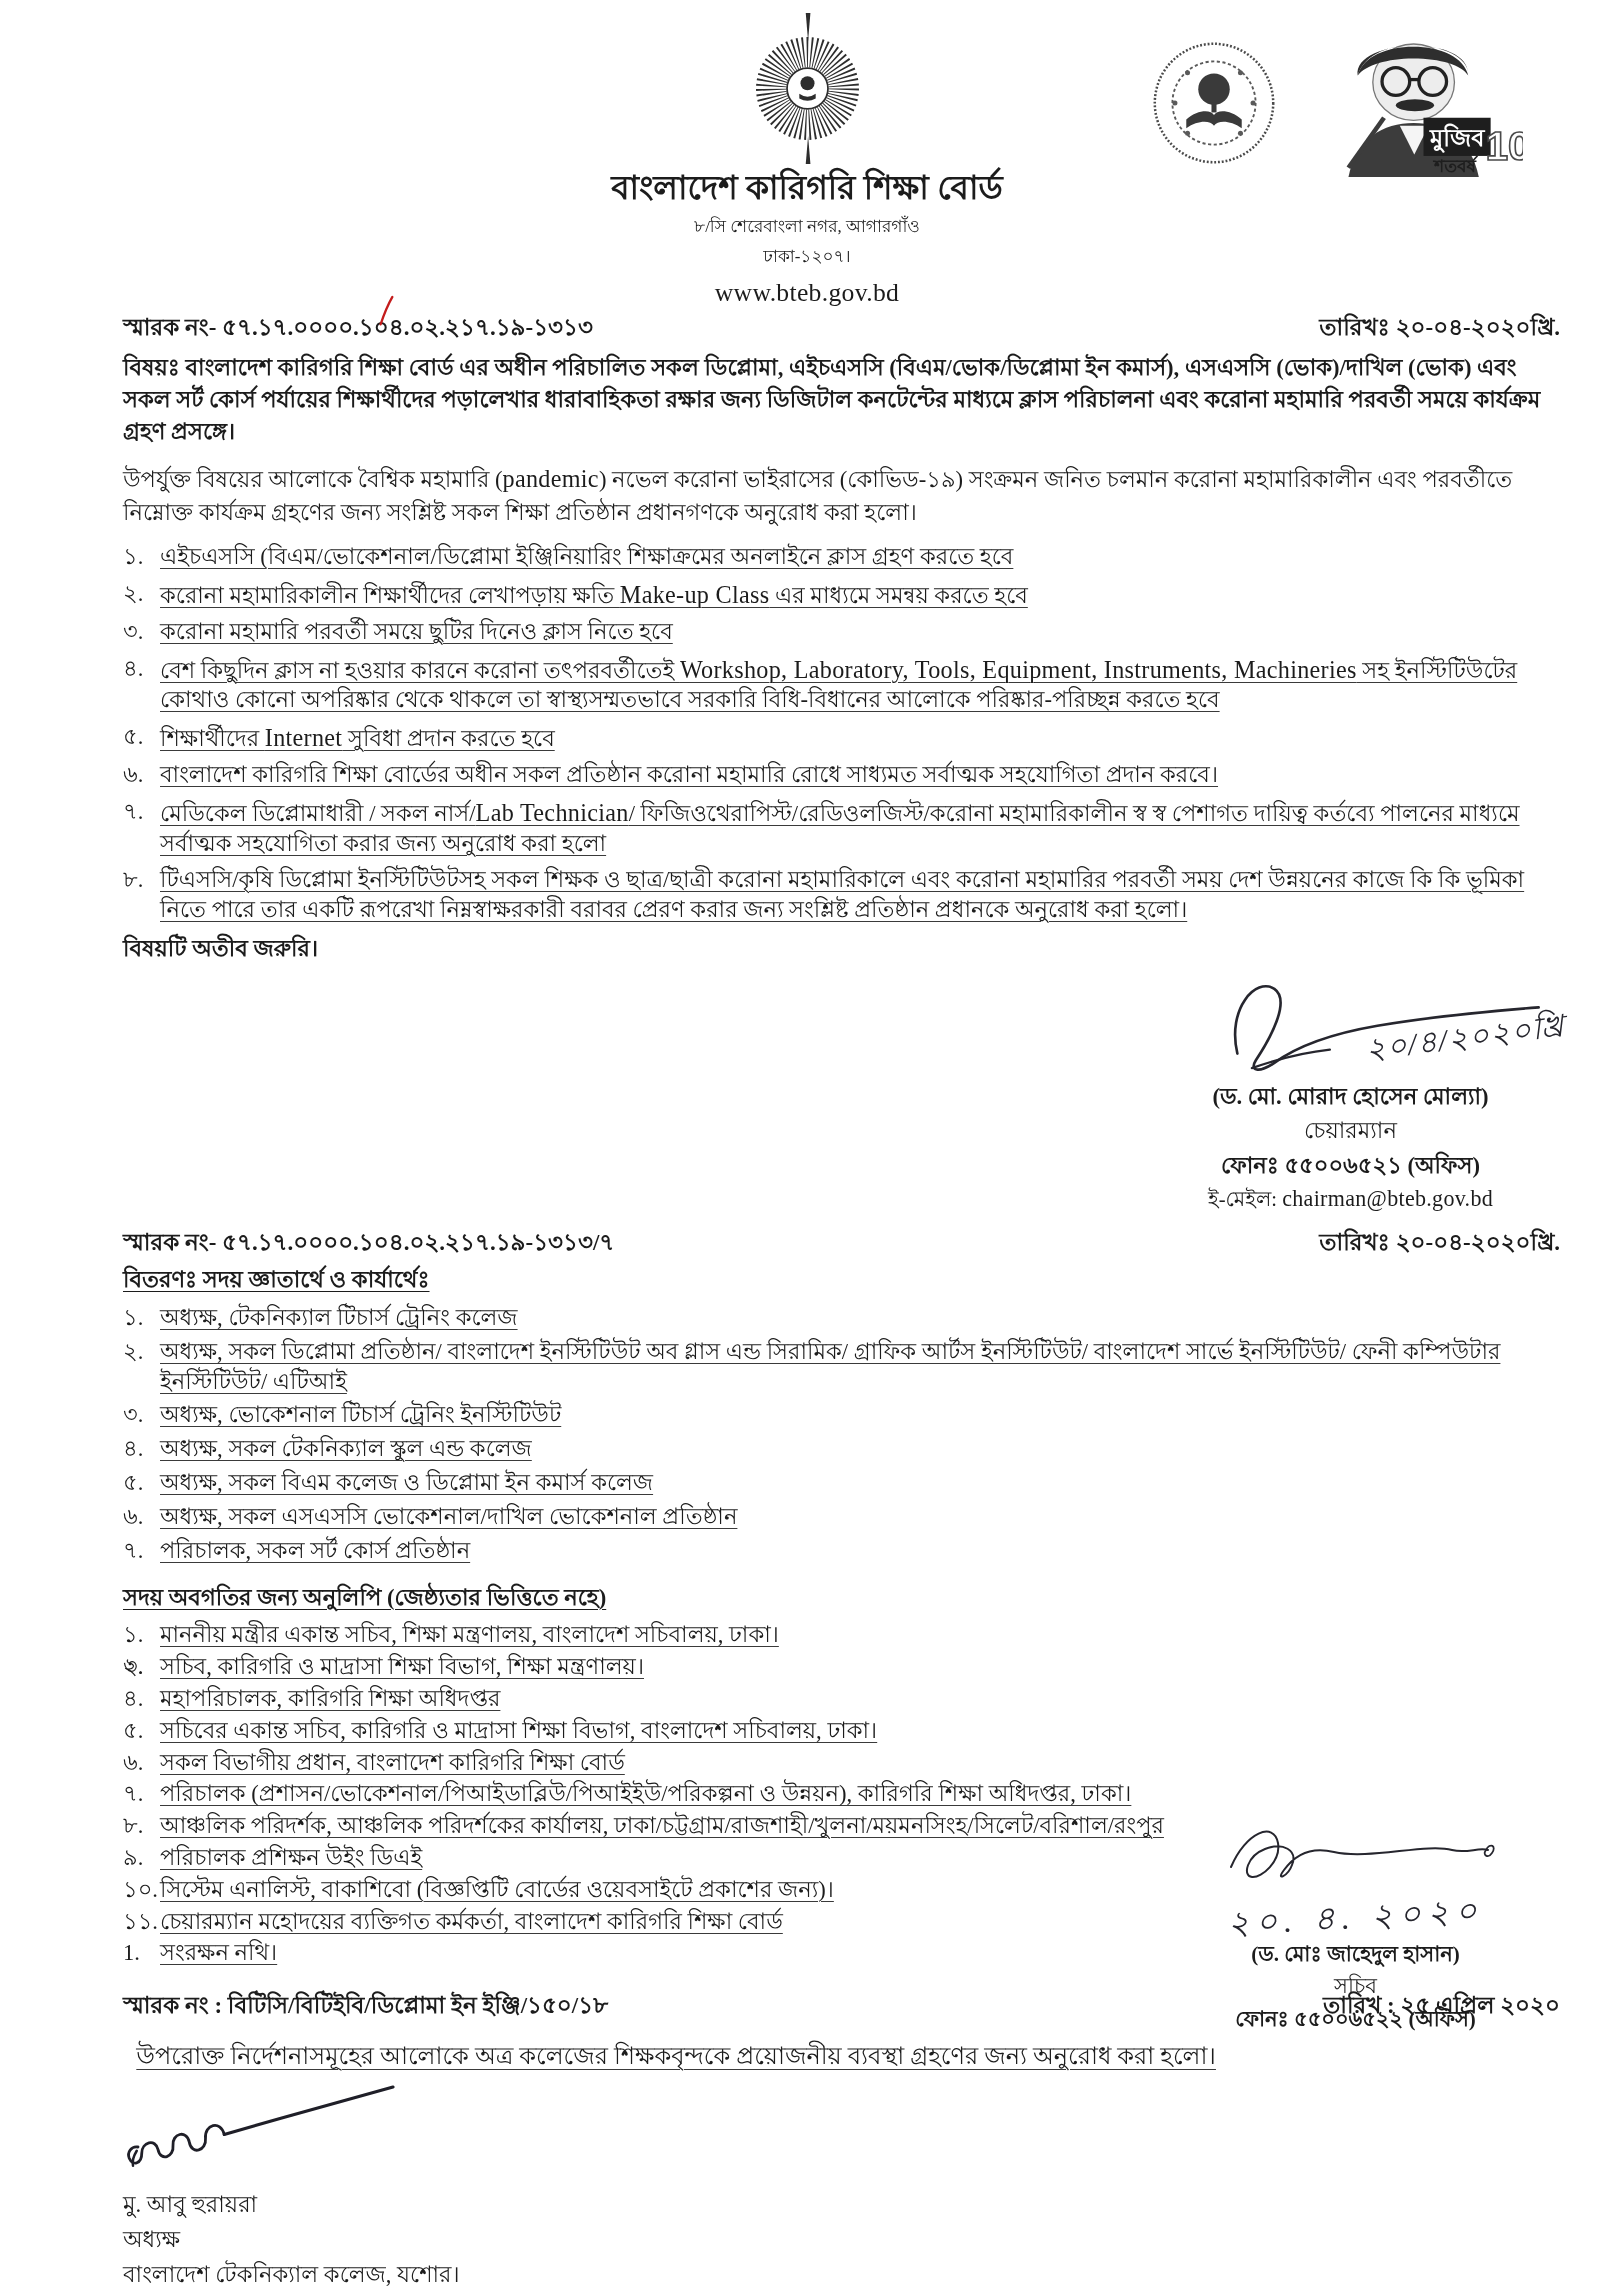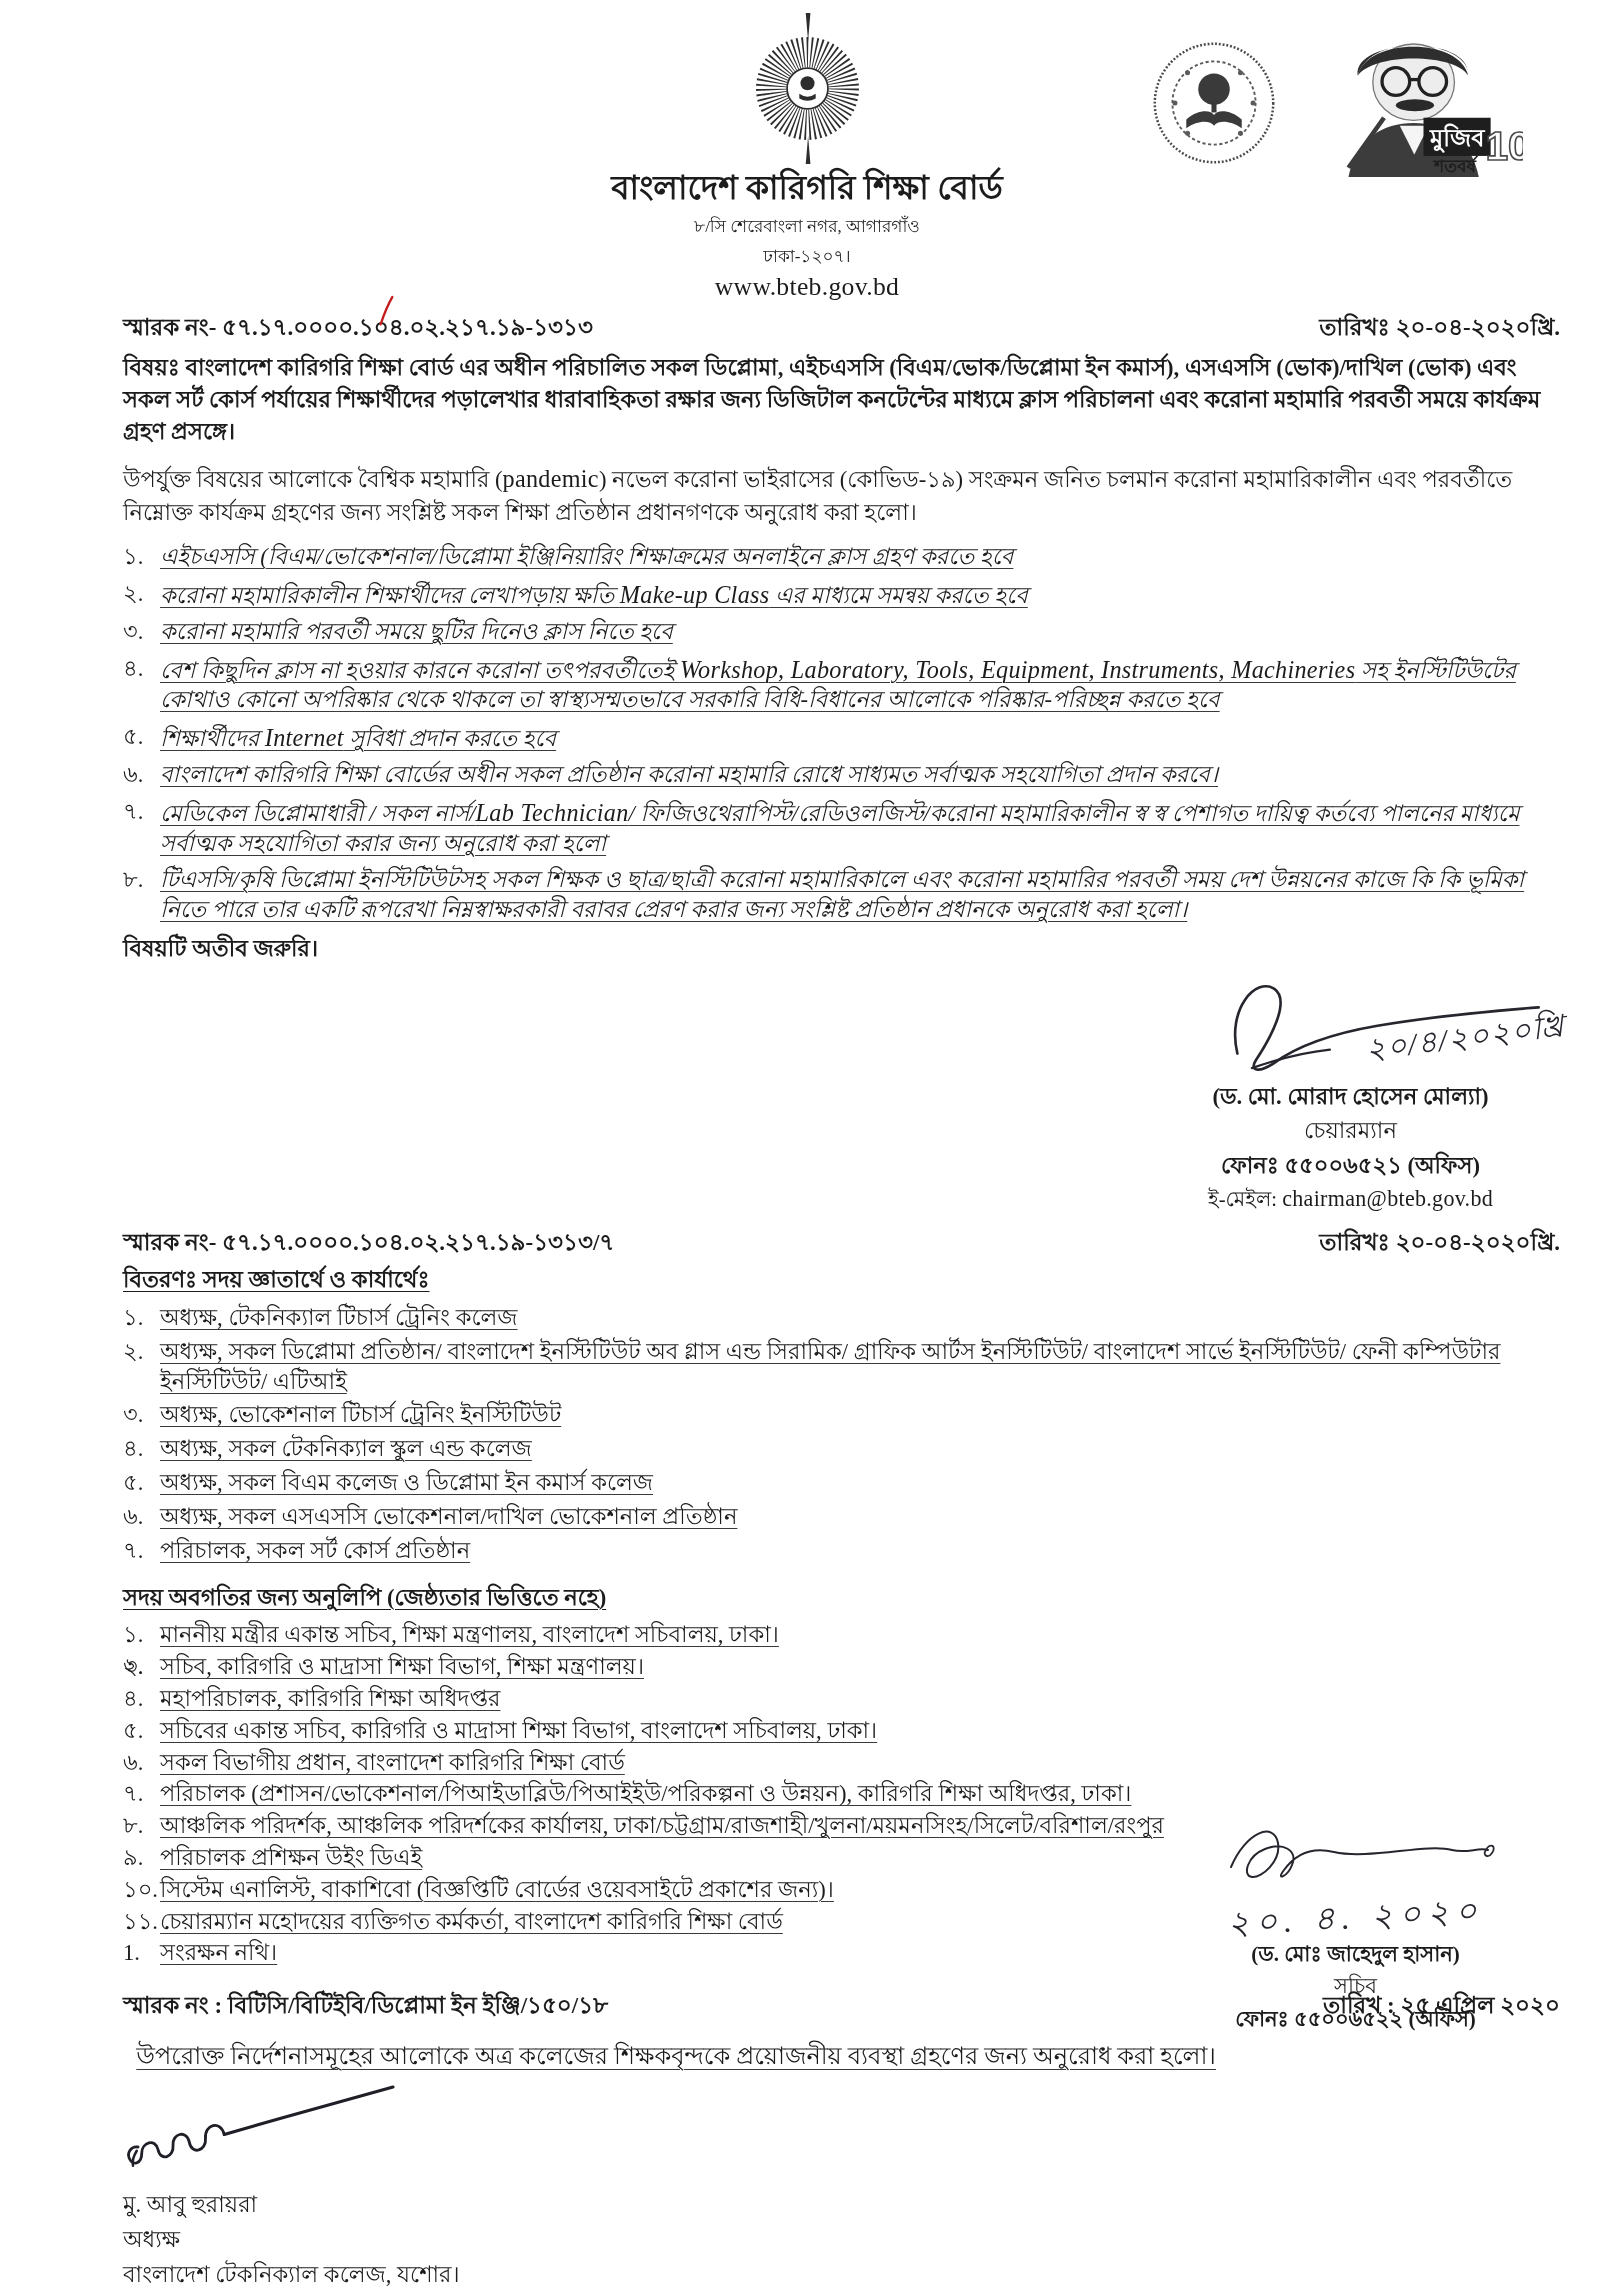--- a/index.html
+++ b/index.html
@@ -7,35 +7,35 @@
     width:1614px;height:2295px;background:#ffffff;position:relative;
     font-family:"Liberation Serif", serif;color:#1c1c1c;overflow:hidden;
     font-size:22.6px;line-height:1.32;
   }
   .content{padding:0 54px 0 123px;}
   
   .hdr{position:relative;text-align:center;padding-top:9.3px;height:300px;}
   .seal{display:block;margin:0 auto;}
   .org-title{font-size:33px;font-weight:700;margin:1.3px 0 0;line-height:1.15;}
   .addr{font-size:17px;margin-top:8px;}
-  .website{font-size:24px;margin-top:2px;letter-spacing:0.7px;}
+  .website{font-size:24px;margin-top:8px;letter-spacing:0.7px;}
   .emblem{position:absolute;left:1151px;top:40px;}
   .mujib{position:absolute;left:1324px;top:18.6px;}
   
   .memo-row{display:flex;justify-content:space-between;font-size:23px;font-weight:600;margin-top:4px;}
   .memo-row.m2{margin-top:14.6px;}
   .memo-row.m3{margin-top:22.6px;font-weight:600;}
   .red-tick{position:absolute;left:378px;top:294px;width:17px;height:32px;pointer-events:none;}
   
   .subject{font-weight:700;margin:8px 0 0;line-height:1.42;}
   .intro{margin:14.6px 0 0;line-height:1.42;}
   .dir-list{list-style:none;margin:13.3px 0 0;padding:0;}
   .dir-list li{position:relative;padding-left:37px;margin-bottom:6.6px;}
   .dir-list .num{position:absolute;left:0;}
-  .dir-list .txt{text-decoration:underline;text-decoration-thickness:1px;text-underline-offset:4px;text-decoration-color:#3a3a3a;font-style:italic;}
+  .dir-list .txt{text-decoration:underline;text-decoration-thickness:1px;text-underline-offset:4px;text-decoration-color:#3a3a3a;}
   .urgent{font-weight:700;margin-top:9.3px;}
   
   .chair-block{width:411px;margin:-17px 4px 0 auto;text-align:center;}
   .sig-wrap{position:relative;height:111px;}
   .hand-date{position:absolute;right:-9.3px;top:49px;font-size:30.5px;font-style:italic;
     transform:rotate(-7deg);letter-spacing:1.3px;color:#26262e;white-space:nowrap;}
   .chair-block .nm,.sec-block .nm{font-weight:700;margin-top:1.3px;}
   .chair-block .tt,.sec-block .tt{margin-top:4px;}
   .chair-block .ph,.sec-block .ph{font-weight:700;margin-top:5.3px;}
   .chair-block .em{font-size:20.6px;margin-top:4px;}

